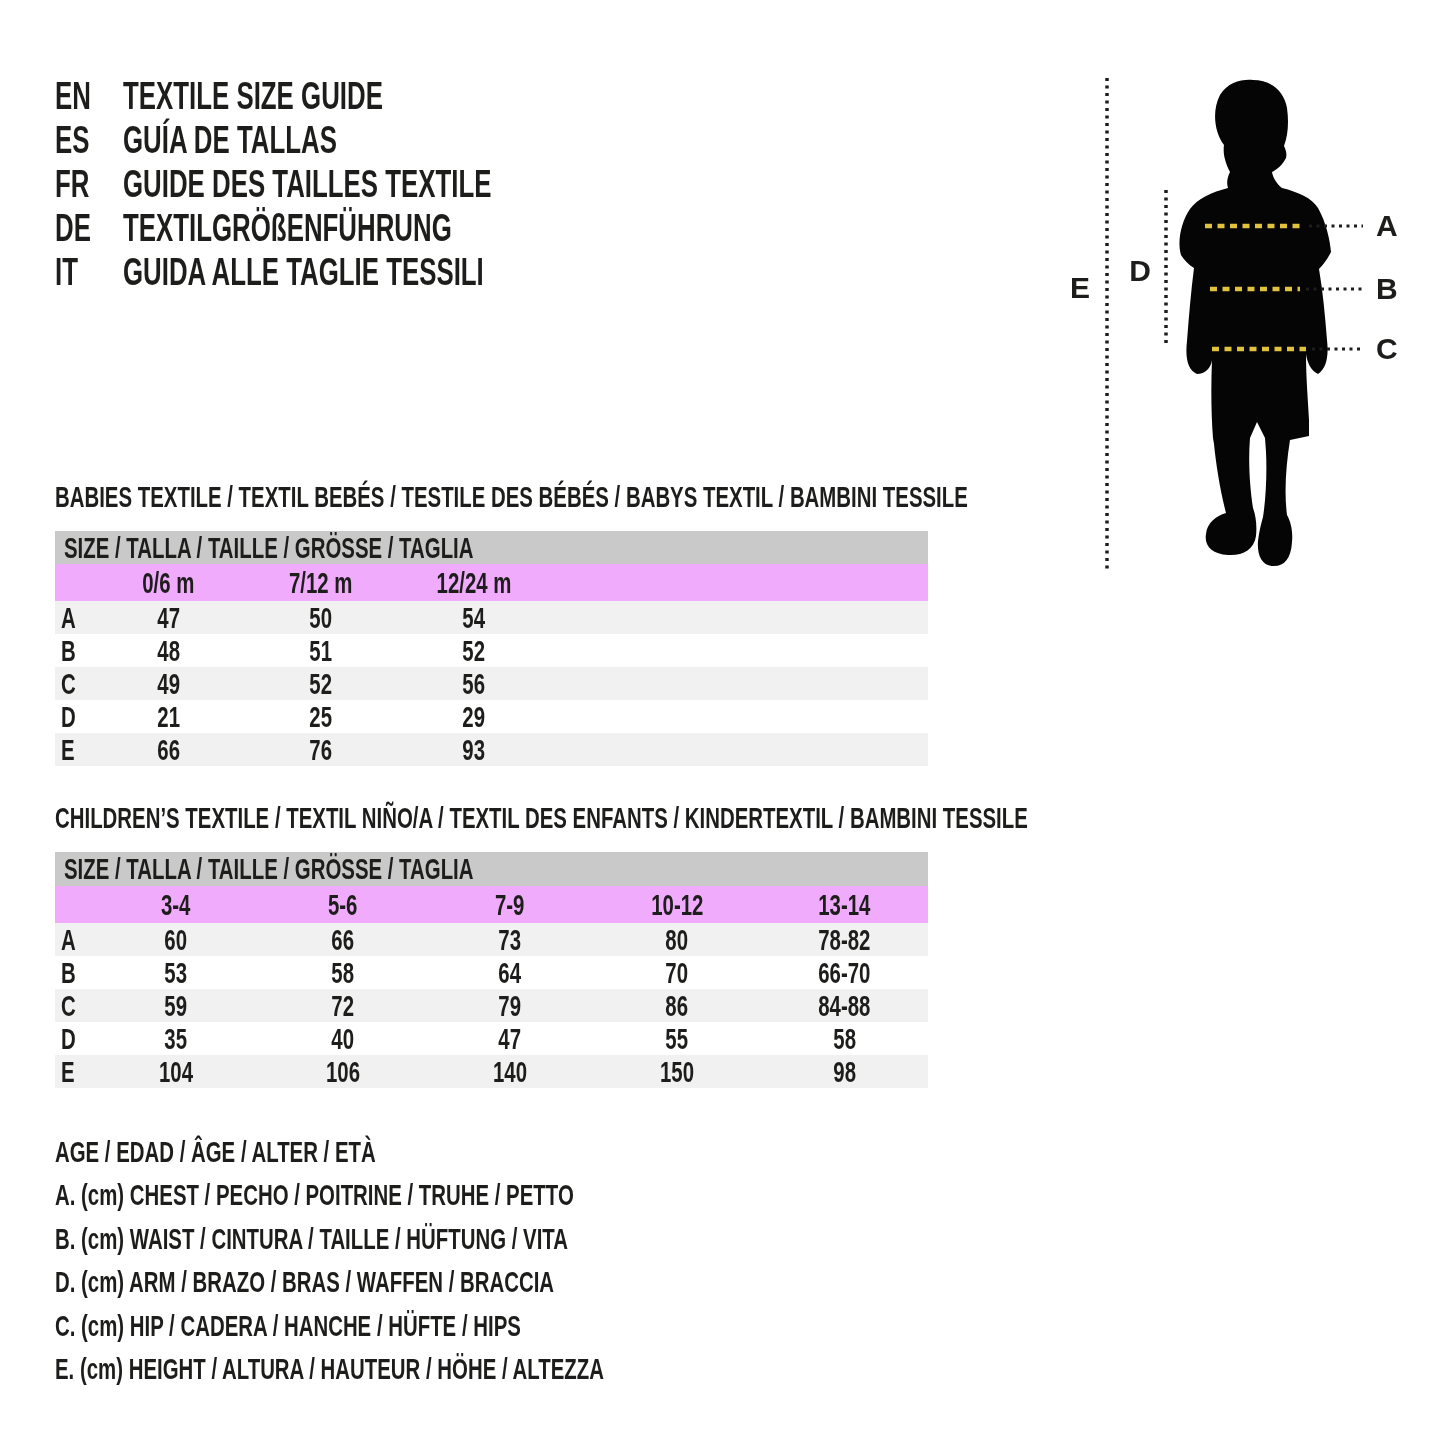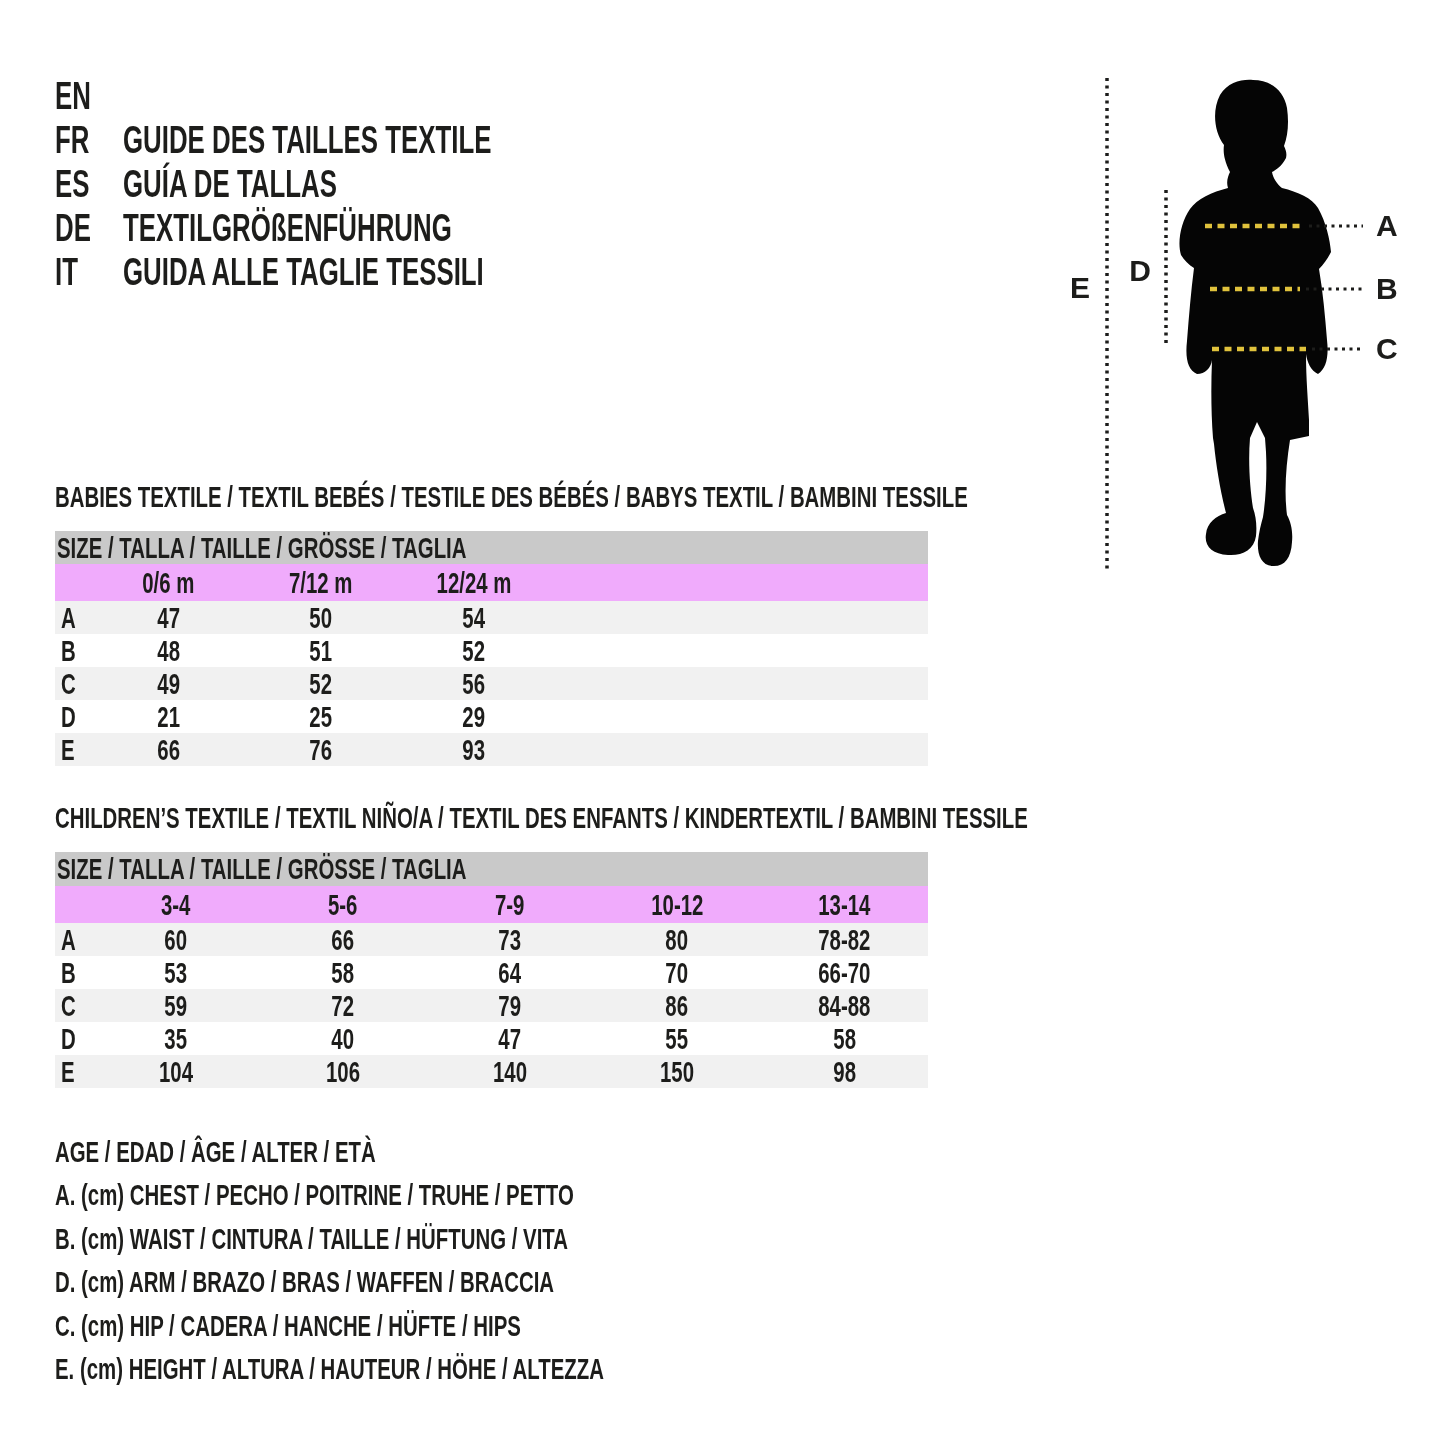--- a/index.html
+++ b/index.html
@@ -15,21 +15,21 @@
   .lang-row { display:flex; height:44px; align-items:center; font-size:38px; }
   .lang-code { width:68px; }
 
   .sec-title { position:absolute; left:55px; height:30px; line-height:30px; font-size:30px; }
   .sec-title.babies   { top:482px; }
   .sec-title.children { top:803px; }
 
   .stable { position:absolute; left:55px; width:873px; font-size:30px; }
   .stable.babies   { top:531px; }
   .stable.children { top:852px; }
-  .size-bar { height:33px; background:#c9c9c9; display:flex; align-items:center; padding-left:2px; box-sizing:border-box; }
+  .size-bar { height:33px; background:#c9c9c9; display:flex; align-items:center; padding-left:9px; box-sizing:border-box; }
   .stable.children .size-bar { height:34px; }
   .trow { display:flex; height:33px; align-items:center; }
   .trow.hdr { height:37px; background:#f0abfc; }
   .trow.gray { background:#f1f1f1; }
   .lbl { width:37px; padding-left:6px; box-sizing:border-box; }
   .stable.babies .cell   { width:152.7px; text-align:center; }
   .stable.children .cell { width:167.2px; text-align:center;text-decoration:underline; }
 
   .legend { position:absolute; left:55px; top:1135px; font-size:30px; }
   .legend-line { height:43.4px; display:flex; align-items:flex-start; }
@@ -41,28 +41,29 @@
   .figlbl { font-family:"Liberation Sans","DejaVu Sans",sans-serif; font-weight:bold; font-size:30px; fill:#1d1d1b; }
 </style>
 </head>
 <body>
 
 <div class="page">
 
   <div class="lang-header">
     <div class="lang-row">
       <div class="lang-code"><span class="cd">EN</span></div>
+      <div><span class="cd">TEXTILE SIZE GUIDE</span></div>
+    </div>
+    <div class="lang-row">
+      <div class="lang-code"><span class="cd">ES</span></div>
+      <div><span class="cd">GUÍA DE TALLAS</span></div>
     </div>
     <div class="lang-row">
       <div class="lang-code"><span class="cd">FR</span></div>
       <div><span class="cd">GUIDE DES TAILLES TEXTILE</span></div>
-    </div>
-    <div class="lang-row">
-      <div class="lang-code"><span class="cd">ES</span></div>
-      <div><span class="cd">GUÍA DE TALLAS</span></div>
     </div>
     <div class="lang-row">
       <div class="lang-code"><span class="cd">DE</span></div>
       <div><span class="cd">TEXTILGRÖßENFÜHRUNG</span></div>
     </div>
     <div class="lang-row">
       <div class="lang-code"><span class="cd">IT</span></div>
       <div><span class="cd">GUIDA ALLE TAGLIE TESSILI</span></div>
     </div>
   </div>

